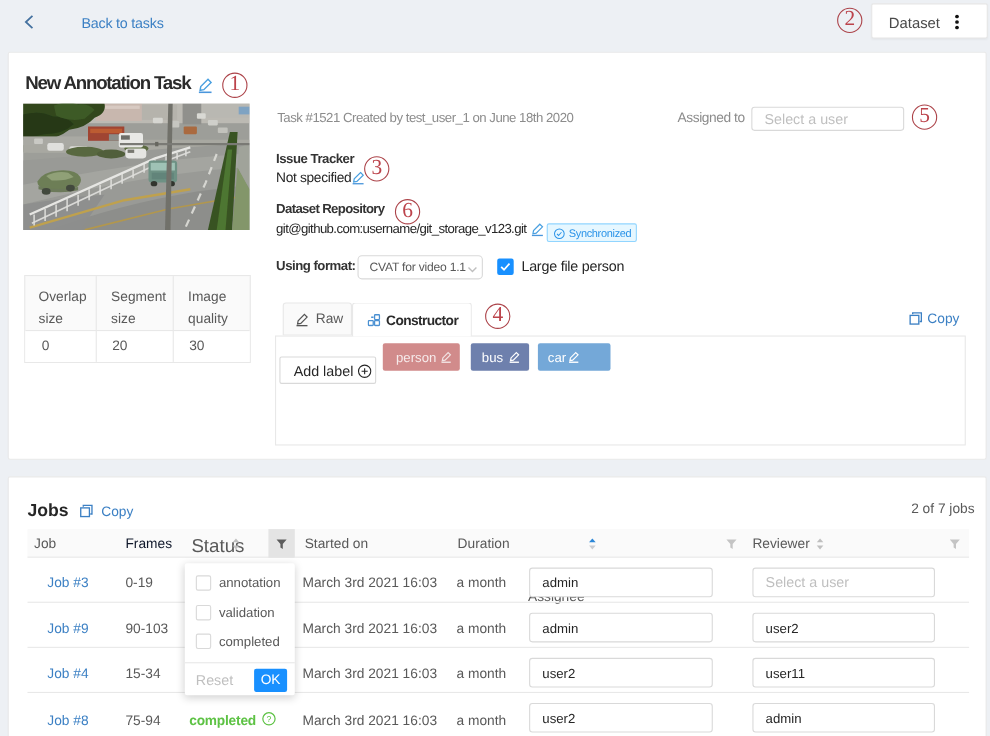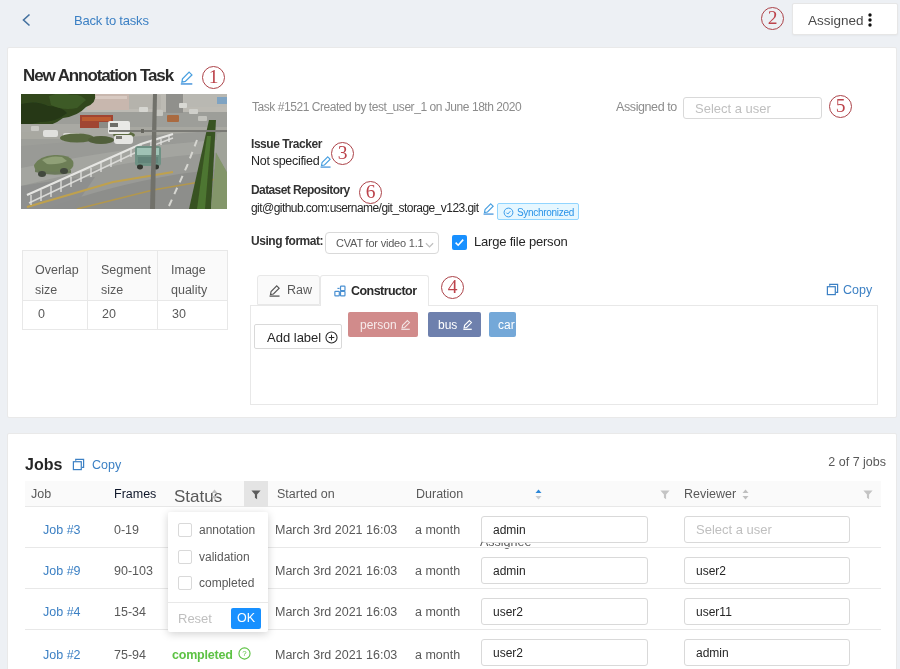--- a/index.html
+++ b/index.html
@@ -17,21 +17,21 @@
 <body>
 
 <div class="abs" style="left:20px; top:11px; width:200px; height:20px;">
   <svg class="abs" style="left:0; top:2px;" width="14" height="14" viewBox="0 0 14 14">
       <path d="M9.5 1.5 L3.5 7 L9.5 12.5" fill="none" stroke="#44719f" stroke-width="1.6"></path>
     </svg>
   <span class="abs blue" style="left:18px; top:2px; font-size:13px; letter-spacing:-0.2px;margin-left:36px;">Back to tasks</span>
 </div>
 <div class="redc" style="left:761px; top:7px;">2</div>
 <div class="abs" style="left:792px; top:3px; width:106px; height:32px; background:#fff; border:1px solid #e6e6e6; border-radius:2px; box-shadow:0 1px 2px rgba(0,0,0,0.04);">
-  <span class="abs" style="left:15px; top:9px; font-size:13.5px; color:#4a4a4a;">Assigned</span>
+  <span class="abs" style="left:15px; top:9px; font-size:13.5px; color:#4a4a4a;">Dataset</span>
   <svg class="abs" style="left:69px; top:8px;" width="16" height="16" viewBox="0 0 16 16">
       <circle cx="8" cy="3" r="1.7" fill="#111"></circle>
       <circle cx="8" cy="8" r="1.7" fill="#111"></circle>
       <circle cx="8" cy="13" r="1.7" fill="#111"></circle>
     </svg>
 </div>
 
 <div class="card" style="left:7px; top:47px; width:890px; height:371px;"></div>
 
 <span class="abs" style="left:23px; top:66px; font-size:17px; font-weight:bold; color:#2b2b2b; letter-spacing:-1.1px;">New Annotation Task</span>
@@ -242,21 +242,21 @@
       <rect x="1.8" y="13.2" width="11.5" height="1.7" fill="#f2e4e4"></rect>
     </svg>
 </div>
 <div class="abs" style="left:428px; top:312px; width:53px; height:25px; background:#6e80ad; border-radius:2px; z-index:2;">
   <span class="abs" style="left:10px; top:6px; font-size:12px; color:#fff;">bus</span>
   <svg class="abs" style="left:34px; top:7px;" width="11" height="11" viewBox="0 0 15 15">
       <path d="M10.1 2.1 l2.8 2.8 -6.6 6.6 -3.4 0.6 0.6 -3.4 z" fill="none" stroke="#fff" stroke-width="1.5"></path>
       <rect x="1.8" y="13.2" width="11.5" height="1.7" fill="#fff"></rect>
     </svg>
 </div>
-<div class="abs" style="left:489px; top:312px; width:27px; height:25px; background:#74a8d8; border-radius:2px; z-index:2;">
+<div class="abs" style="left:489px; top:312px; width:66px; height:25px; background:#74a8d8; border-radius:2px; z-index:2;">
   <span class="abs" style="left:9px; top:6px; font-size:12px; color:#fff;">car</span>
   <svg class="abs" style="left:27px; top:7px;" width="11" height="11" viewBox="0 0 15 15">
       <path d="M10.1 2.1 l2.8 2.8 -6.6 6.6 -3.4 0.6 0.6 -3.4 z" fill="none" stroke="#fff" stroke-width="1.5"></path>
       <rect x="1.8" y="13.2" width="11.5" height="1.7" fill="#fff"></rect>
     </svg>
 </div>
 
 <div class="card" style="left:7px; top:433px; width:890px; height:260px;"></div>
 <span class="abs" style="left:25px; top:456px; font-size:16px; font-weight:bold; color:#262626;">Jobs</span>
 <svg class="abs" style="left:72px; top:458px;" width="13" height="13" viewBox="0 0 14 14">
@@ -309,21 +309,21 @@
 <span class="abs blue" style="left:43px; top:564px; font-size:12.5px;">Job #9</span>
 <span class="abs" style="left:114px; top:564px; font-size:12.5px; color:#595959;">90-103</span>
 <span class="abs" style="left:275px; top:564px; font-size:12.5px; color:#595959;">March 3rd 2021 16:03</span>
 <span class="abs" style="left:415px; top:564px; font-size:12.5px; color:#595959;">a month</span>
 
 <span class="abs blue" style="left:43px; top:605px; font-size:12.5px;">Job #4</span>
 <span class="abs" style="left:114px; top:605px; font-size:12.5px; color:#595959;">15-34</span>
 <span class="abs" style="left:275px; top:605px; font-size:12.5px; color:#595959;">March 3rd 2021 16:03</span>
 <span class="abs" style="left:415px; top:605px; font-size:12.5px; color:#595959;">a month</span>
 
-<span class="abs blue" style="left:43px; top:648px; font-size:12.5px;">Job #2</span>
+<span class="abs blue" style="left:43px; top:648px; font-size:12.5px;">Job #8</span>
 <span class="abs" style="left:114px; top:648px; font-size:12.5px; color:#595959;">75-94</span>
 <span class="abs" style="left:172px; top:648px; font-size:12.5px; font-weight:bold; color:#5dc244; letter-spacing:-0.2px;">completed</span>
 <svg class="abs" style="left:238px; top:647px;" width="13" height="13" viewBox="0 0 14 14">
     <circle cx="7" cy="7" r="6" fill="none" stroke="#5dc244" stroke-width="1.2"></circle>
     <text x="7" y="10" font-size="8.5" fill="#5dc244" text-anchor="middle" font-family="Liberation Sans">?</text>
   </svg>
 <span class="abs" style="left:275px; top:648px; font-size:12.5px; color:#595959;">March 3rd 2021 16:03</span>
 <span class="abs" style="left:415px; top:648px; font-size:12.5px; color:#595959;">a month</span>
 
 <div class="inp" style="left:481px; top:516px; width:167px; height:27px;">admin</div>

